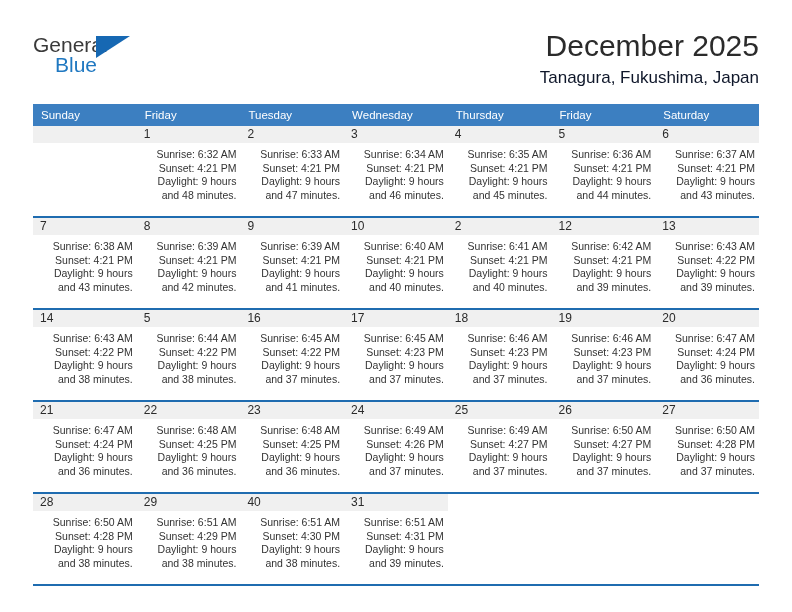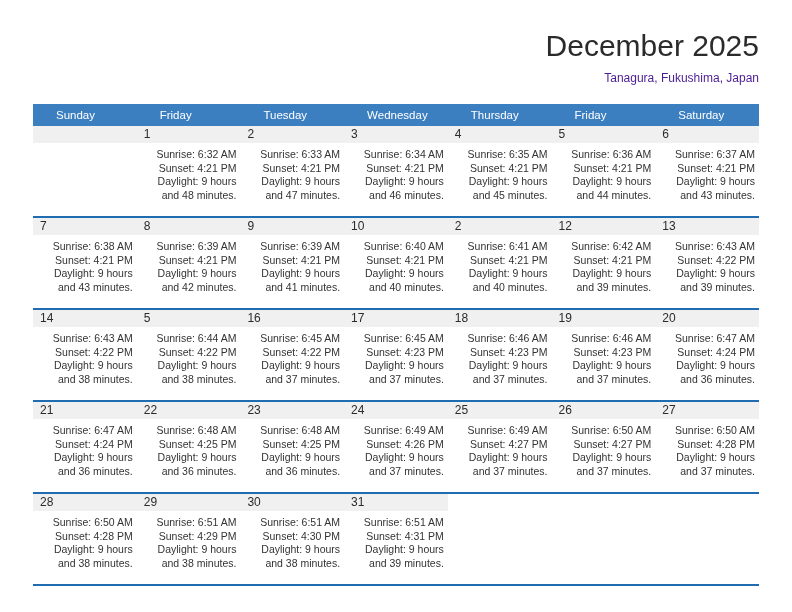--- a/index.html
+++ b/index.html
@@ -63,42 +63,42 @@
   }
   .month-title {
     font-size: 30px;
     font-weight: normal;
     color: #2b2b2b;
     line-height: 36px;
     white-space: nowrap;
   }
   .location-subtitle {
     margin-top: 5px;
-    font-size: 12px;
-    color: #4c1d95;
+    font-size: 17px;
+    color: #0f172a;
     line-height: 18px;
     white-space: nowrap;
   }
 
   
   .calendar {
     position: absolute;
     left: 33px;
     top: 104px;
     width: 726px;
     border-collapse: collapse;
     table-layout: fixed;
   }
   .calendar th {
     background: #3c7fc1;
     color: #ffffff;
     font-size: 11.5px;
     font-weight: normal;
     text-align: left;
-    padding: 5px 0 5px 23px;
+    padding: 5px 0 5px 8px;
     height: 12px;
     border: none;
   }
   .calendar td {
     width: 103.71px;
     height: 90px;
     vertical-align: top;
     padding: 0;
     border: none;
     border-bottom: 2px solid #1f6cb0;
@@ -131,20 +131,25 @@
   }
   .info div {
     white-space: nowrap;
   }
 </style>
 </head>
 <body>
 
 <div class="page">
 
+  <div class="brand">
+    <span class="brand-general">General</span>
+    <span class="brand-triangle"></span>
+    <span class="brand-blue">Blue</span>
+  </div>
 
   <div class="title-block">
     <div class="month-title">December 2025</div>
     <div class="location-subtitle">Tanagura, Fukushima, Japan</div>
   </div>
 
   <table class="calendar">
     <thead>
       <tr>
         <th>Sunday</th>
@@ -485,21 +490,21 @@
               <div class="info">
                 <div>Sunrise: 6:51 AM</div>
                 <div>Sunset: 4:29 PM</div>
                 <div>Daylight: 9 hours</div>
                 <div>and 38 minutes.</div>
               </div>
             </div>
           </td>
           <td>
             <div class="cell-inner">
-              <div class="daynum-band">30</div>
+              <div class="daynum-band">40</div>
               <div class="info">
                 <div>Sunrise: 6:51 AM</div>
                 <div>Sunset: 4:30 PM</div>
                 <div>Daylight: 9 hours</div>
                 <div>and 38 minutes.</div>
               </div>
             </div>
           </td>
           <td>
             <div class="cell-inner">

